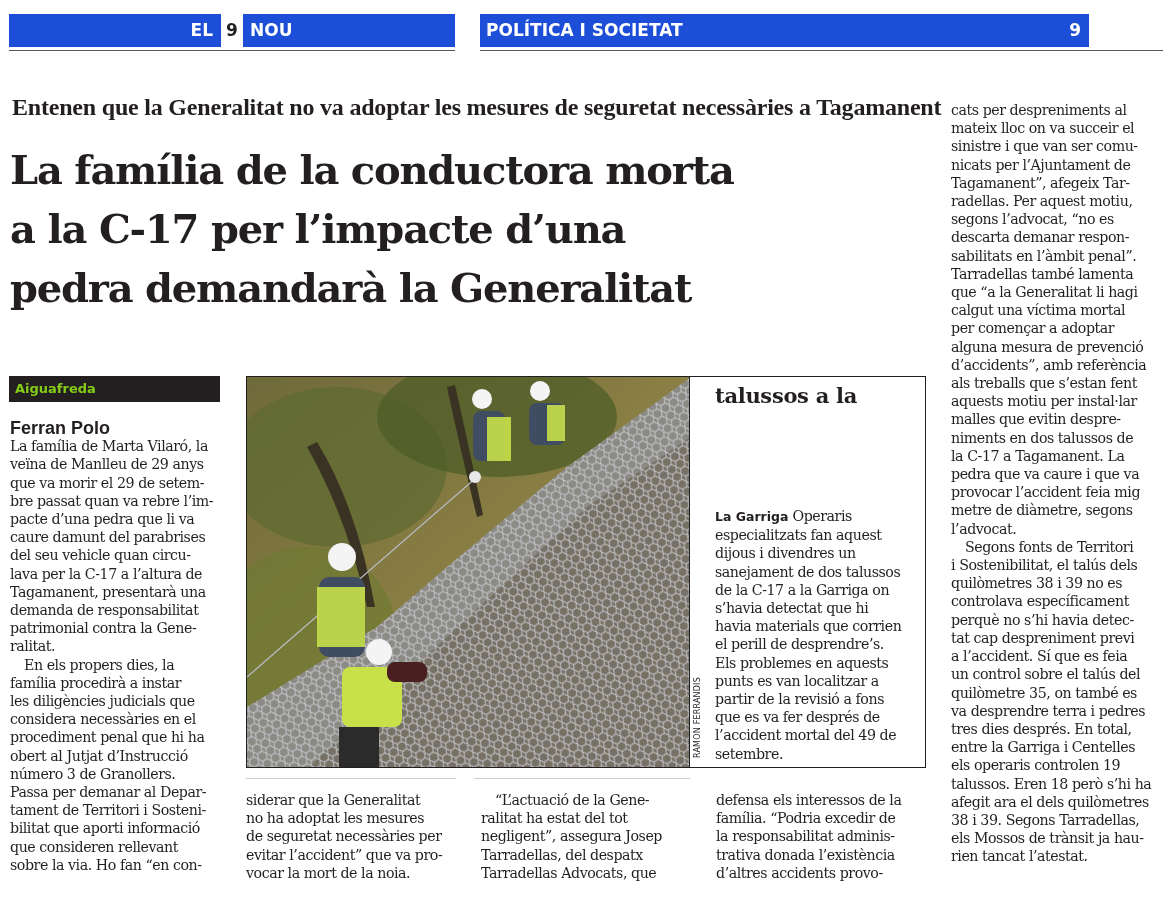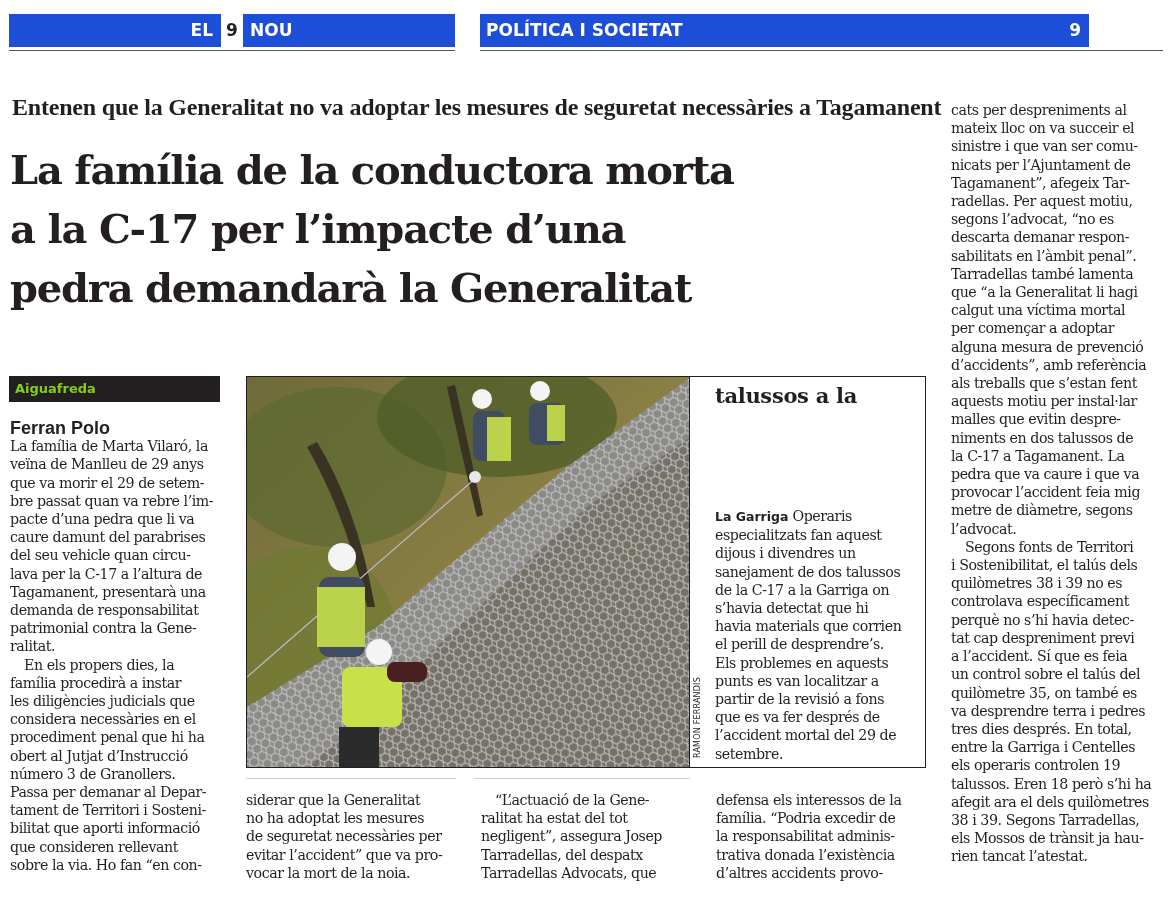--- a/index.html
+++ b/index.html
@@ -151,21 +151,21 @@
   <div>dijous i divendres un</div>
   <div>sanejament de dos talussos</div>
   <div>de la C-17 a la Garriga on</div>
   <div>s’havia detectat que hi</div>
   <div>havia materials que corrien</div>
   <div>el perill de desprendre’s.</div>
   <div>Els problemes en aquests</div>
   <div>punts es van localitzar a</div>
   <div>partir de la revisió a fons</div>
   <div>que es va fer després de</div>
-  <div>l’accident mortal del 29 de</div>
+  <div>l’accident mortal del 49 de</div>
   <div>setembre.</div>
 </div>
 
 <div class="bottom-rule" style="left:246px;width:210px;"></div>
 <div class="bottom-rule" style="left:474px;width:216px;"></div>
 
 <div class="col" style="left:246px;top:791px;width:212px;">
   <div>siderar que la Generalitat</div>
   <div>no ha adoptat les mesures</div>
   <div>de seguretat necessàries per</div>

